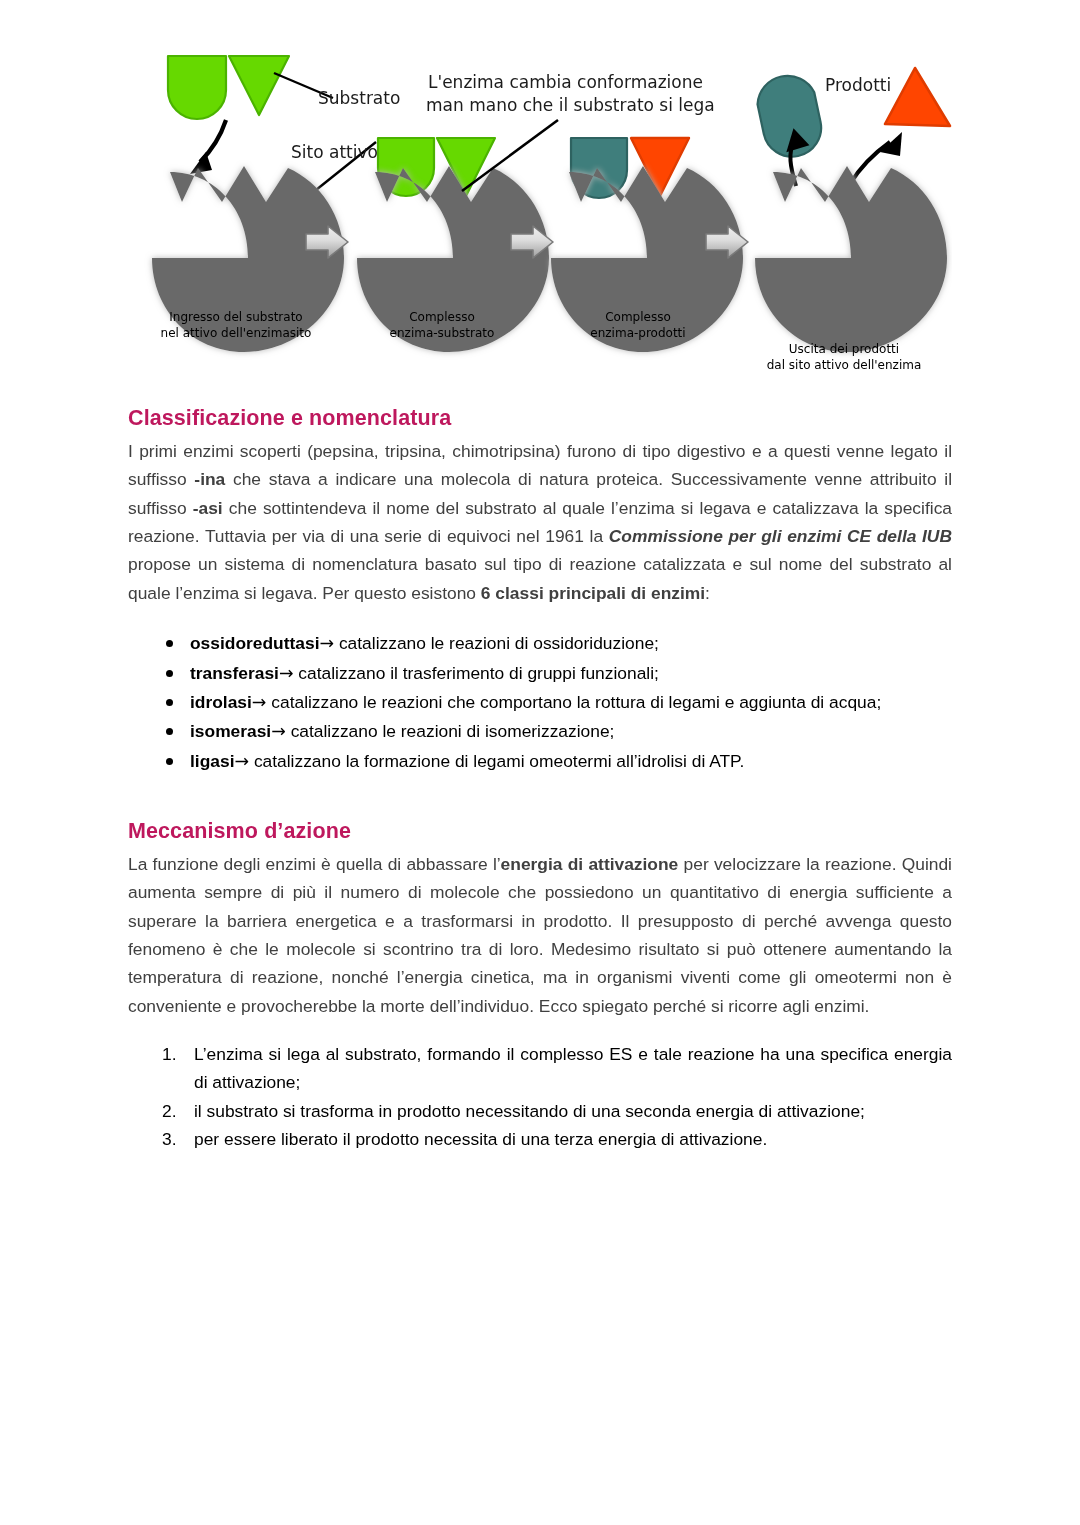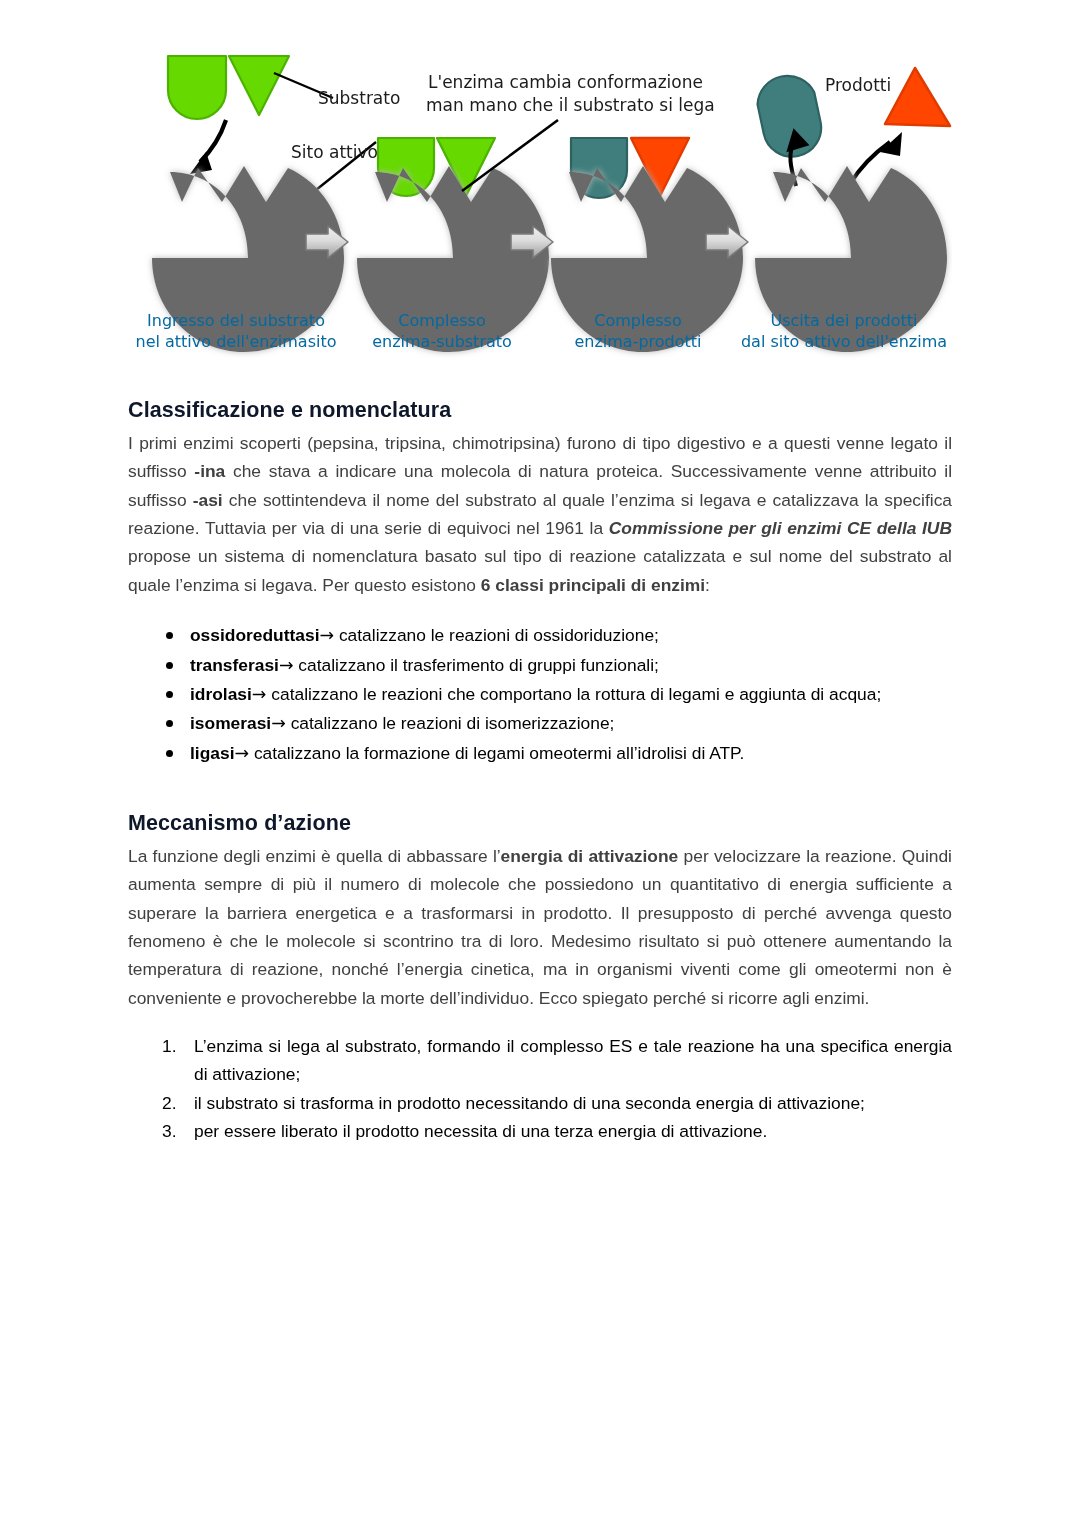--- a/index.html
+++ b/index.html
@@ -42,44 +42,44 @@
     position: absolute;
     left: 0;
     top: 282px;
     width: 824px;
     display: flex;
   }
   .cap {
     flex: 1 1 0;
     text-align: center;
     font-family: "DejaVu Sans", sans-serif;
-    font-size: 16px;
+    font-size: 12px;
     line-height: 1.33;
-    color: #0369a1;
+    color: #000000;
     white-space: pre-line;
   }
   .cap.c1 { flex: 0 0 216px; }
   .cap.c2 { flex: 0 0 196px; }
   .cap.c3 { flex: 0 0 196px; }
-  .cap.c4 { flex: 0 0 216px; }
+  .cap.c4 { flex: 0 0 216px; margin-top: 32px; }
 
   
   .body-text {
     position: absolute;
     left: 128px;
     top: 398px;
     width: 824px;
   }
   h2.section {
     font-family: "Liberation Sans", sans-serif;
     font-size: 21.5px;
     font-weight: bold;
-    margin: 0 0 6px 0;
+    margin: 8px 0 6px 0;
     letter-spacing: 0.1px;
-    color: #0f172a;
+    color: #be185d;
   }
   h2.section.second {
     margin-top: 44px;
   }
   p.para {
     margin: 0;
     font-size: 17.4px;
     line-height: 1.63;
     text-align: justify;
     text-justify: inter-word;

